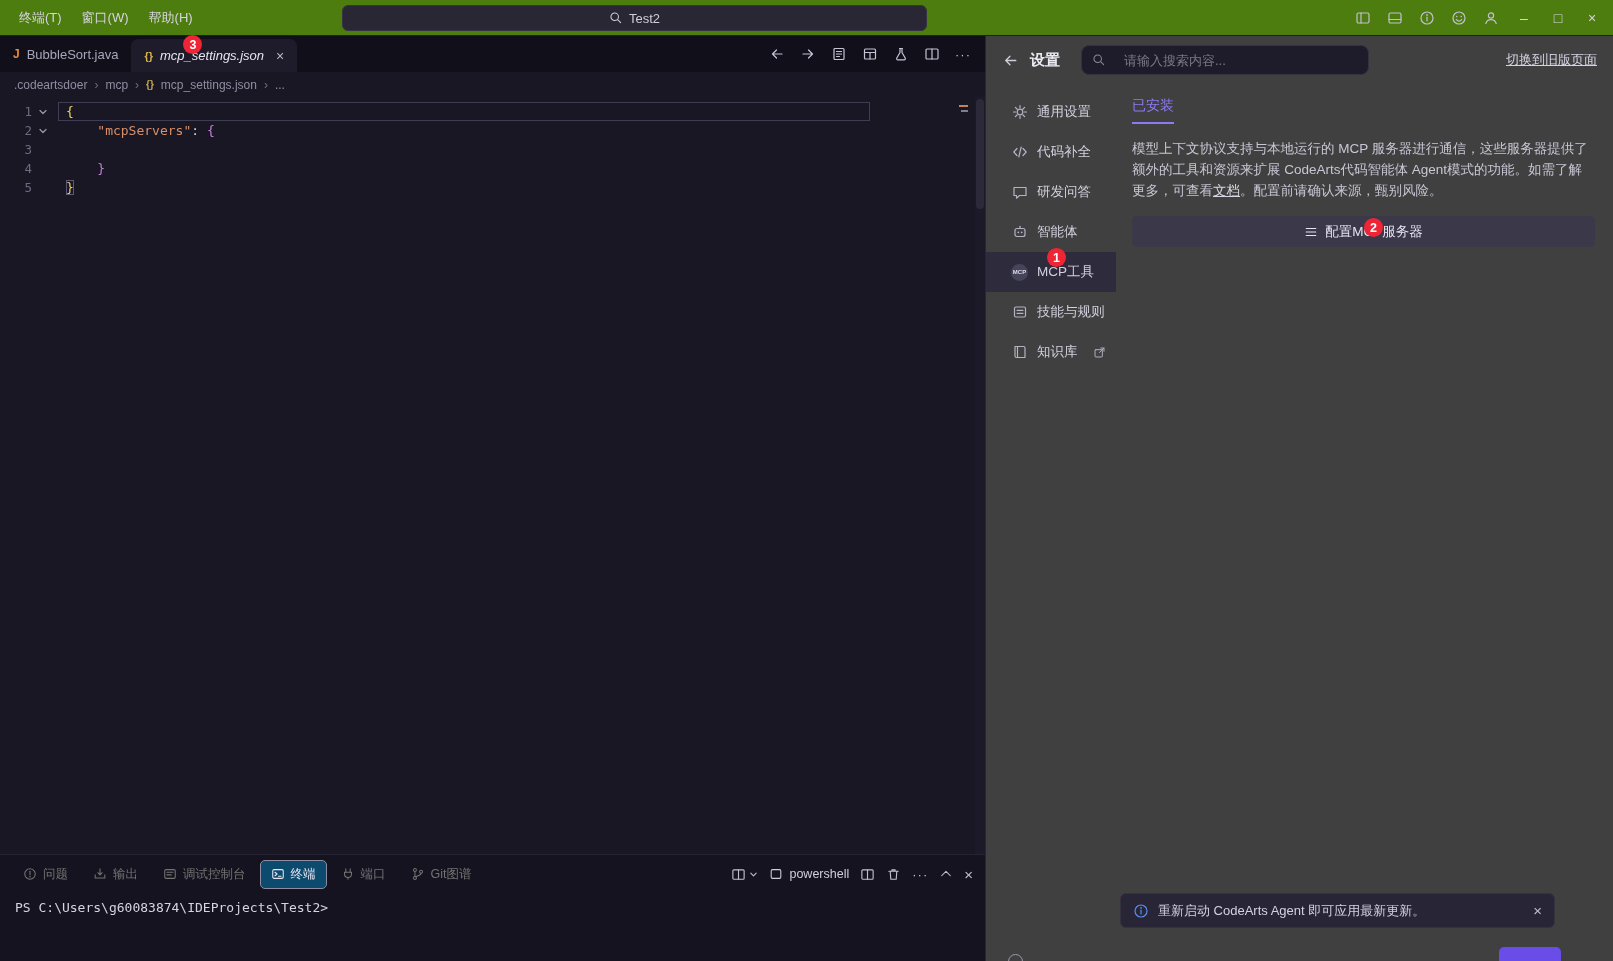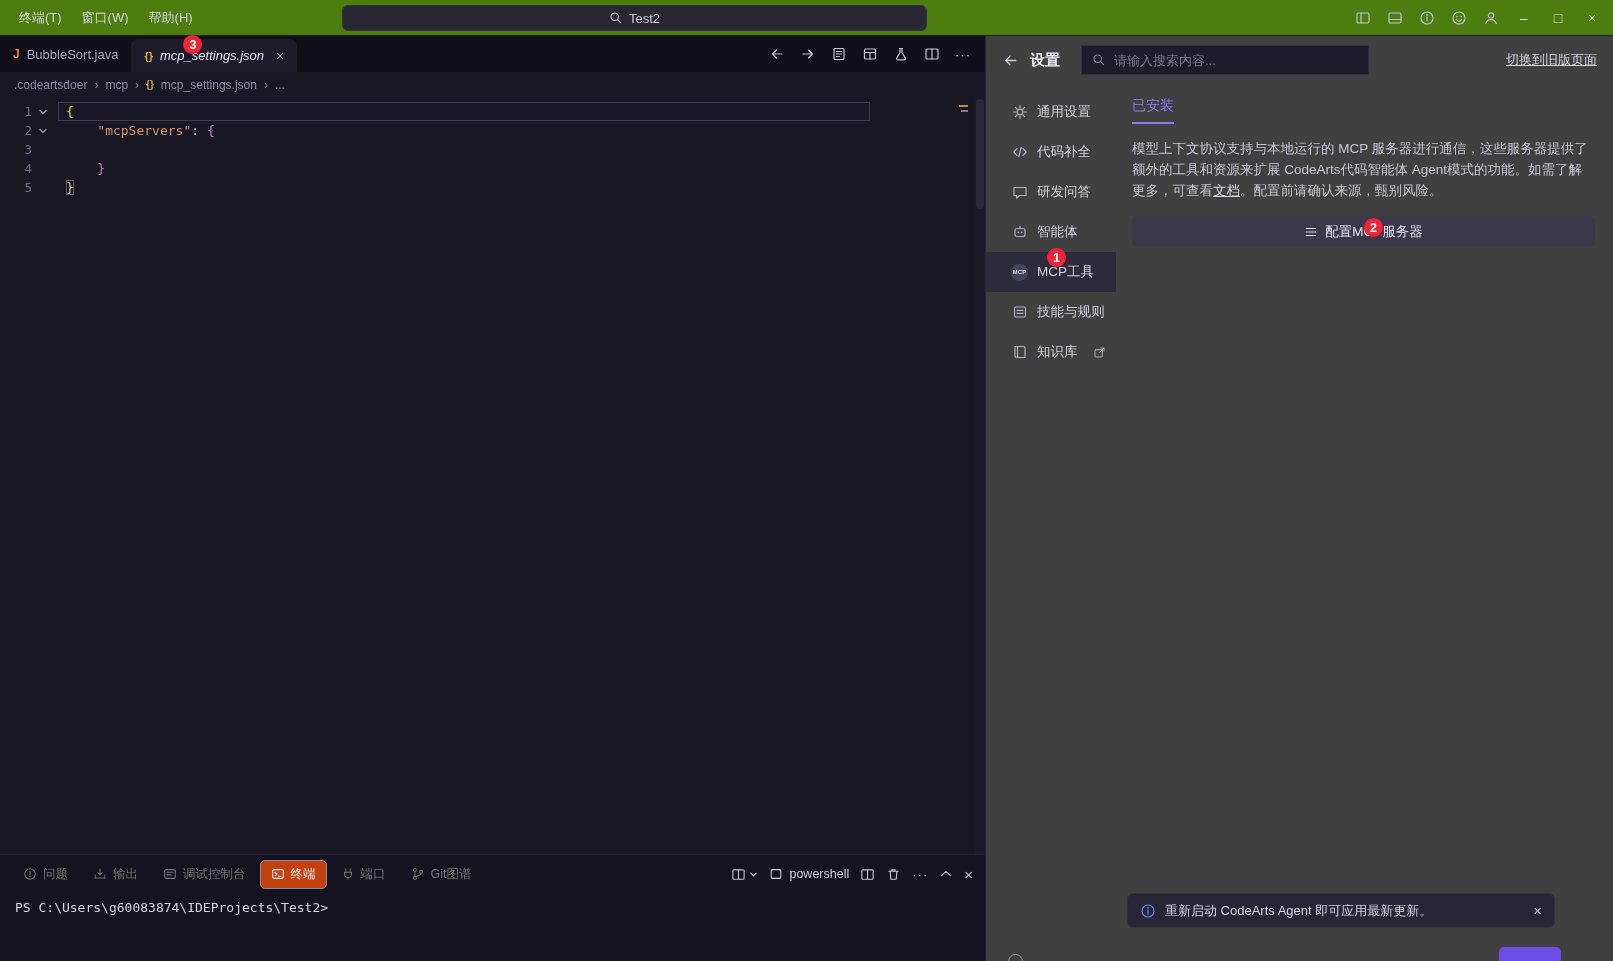--- a/index.html
+++ b/index.html
@@ -56,32 +56,32 @@
   .minimap{position:absolute;right:13px;top:6px;width:15px;height:120px;}
   .mm-mark1{position:absolute;left:2px;top:2px;width:9px;height:2px;background:#c08455;}
   .mm-mark2{position:absolute;left:4px;top:7px;width:7px;height:2px;background:#7f7d92;}
   .scrollbar{position:absolute;right:0;top:0;bottom:0;width:10px;background:#1c1a28;}
   .scroll-thumb{position:absolute;top:2px;left:1px;width:8px;height:110px;background:#2c2a3a;border-radius:4px;}
 
   
   .panel{flex:0 0 107px;border-top:1px solid #262434;background:#15131f;display:flex;flex-direction:column;}
   .panel-tabs{height:38px;flex:0 0 38px;display:flex;align-items:center;padding:0 12px;gap:3px;}
   .ptab{display:flex;align-items:center;gap:6px;font-size:12.5px;color:#737373;padding:5px 10px;border:1px solid transparent;border-radius:5px;}
-  .ptab.active{border-color:#8e8ca2;background:#c2410c;color:#e8e6f2;}
+  .ptab.active{border-color:#8e8ca2;background:#0c4a6e;color:#e8e6f2;}
   .panel-controls{margin-left:auto;display:flex;align-items:center;gap:11px;color:#c2c0d0;text-align:center;}
   .pc-group{display:flex;align-items:center;gap:3px;}
   .shell-label{display:flex;align-items:center;gap:6px;font-size:12.5px;color:#d0cede;}
   .panel-x{font-size:15px;line-height:1;}
   .terminal{flex:1;padding:7px 15px;font:13px "DejaVu Sans Mono",monospace;color:#d6d4e2;}
 
   
   .set-header{height:48px;flex:0 0 48px;display:flex;align-items:center;padding:0 16px;gap:11px;}
   .back-btn{color:#d0cede;display:flex;align-items:center;}
   .set-title{font-size:15px;color:#ecebf4;font-weight:bold;}
-  .set-search{margin-left:10px;width:288px;height:30px;background:#1e1c2a;border:1px solid #34323f;border-radius:0;display:flex;align-items:center;gap:8px;padding:0 10px;color:#8a8898;}
+  .set-search{margin-left:10px;width:288px;height:30px;background:#1e1c2a;border:1px solid #34323f;border-radius:8px;display:flex;align-items:center;gap:18px;padding:0 10px;color:#8a8898;}
   .set-search input{flex:1;background:transparent;border:none;outline:none;color:#d0cede;font-size:13px;font-family:inherit;min-width:0;}
   .set-search input::placeholder{color:#7a7888;}
   .legacy-link{margin-left:auto;font-size:13px;color:#d6d4e4;text-decoration:underline;cursor:pointer;}
 
   .set-body{flex:1;display:flex;min-height:0;}
   .set-nav{width:130px;flex:0 0 130px;padding-top:8px;display:flex;flex-direction:column;}
   .nav-item{height:40px;display:flex;align-items:center;gap:9px;padding-left:25px;font-size:13.5px;color:#d2d0de;position:relative;}
   .nav-item.active{background:#2d2b3c;}
   .nav-ic{width:17px;height:17px;color:#b4b2c4;display:flex;align-items:center;justify-content:center;flex:0 0 17px;}
   .mcp-logo{width:17px;height:17px;border-radius:50%;background:#46445a;color:#dddbe8;font-size:6px;font-weight:bold;display:flex;align-items:center;justify-content:center;}
@@ -92,21 +92,21 @@
   .desc{margin-top:14px;font-size:13.5px;line-height:21px;color:#c8c6d4;}
   .doc-link{color:#d8d6e4;text-decoration:underline;cursor:pointer;}
   .empty-text{margin-top:20px;text-align:center;font-size:13.5px;color:#bdbbca;}
   .config-btn{margin-top:15px;width:100%;height:31px;background:#3a3849;border:none;border-radius:5px;color:#e6e4f0;font-size:13.5px;display:flex;align-items:center;justify-content:center;gap:7px;position:relative;font-family:inherit;cursor:pointer;}
 
   .badge{position:absolute;width:19px;height:19px;border-radius:50%;background:#ef2434;color:#fff;font-size:12.5px;font-weight:bold;display:flex;align-items:center;justify-content:center;z-index:5;font-family:"Liberation Sans",sans-serif;}
   .badge-tab{left:52px;top:-4px;}
   .badge-nav{left:61px;top:-4px;}
   .badge-btn{left:232px;top:2px;}
 
-  .notification{position:absolute;left:134px;right:58px;bottom:33px;height:35px;background:#272536;border:1px solid #34323f;border-radius:6px;display:flex;align-items:center;gap:9px;padding:0 12px;font-size:13px;color:#d4d2e0;margin-left:7px;}
+  .notification{position:absolute;left:134px;right:58px;bottom:33px;height:35px;background:#272536;border:1px solid #34323f;border-radius:6px;display:flex;align-items:center;gap:9px;padding:0 12px;font-size:13px;color:#d4d2e0;}
   .notif-ic{color:#5b8def;flex:0 0 16px;}
   .notif-close{margin-left:auto;color:#c0becc;font-size:15px;line-height:1;}
   .partial-btn{position:absolute;right:52px;bottom:-4px;width:62px;height:18px;background:#6a4ce8;border-radius:5px;}
   .partial-circle{position:absolute;left:22px;bottom:-8px;width:15px;height:15px;border:1.4px solid #9a98aa;border-radius:50%;}
 </style>
 </head>
 <body>
 
 <div class="app">
 

